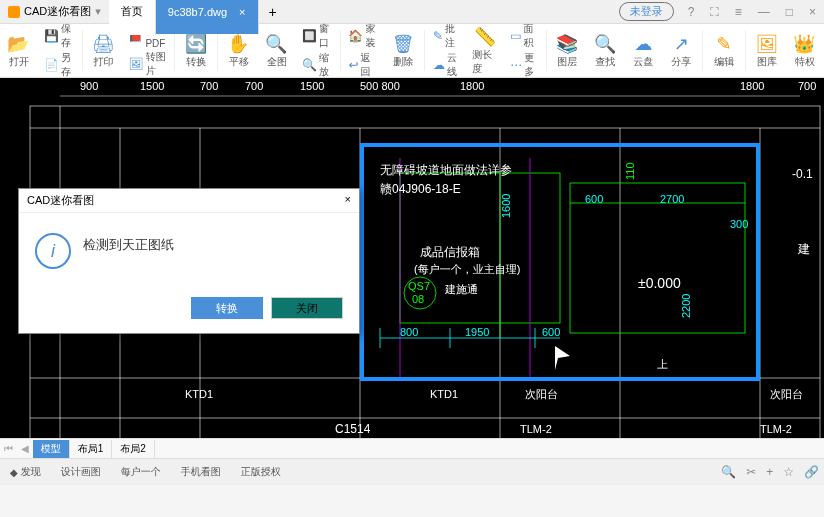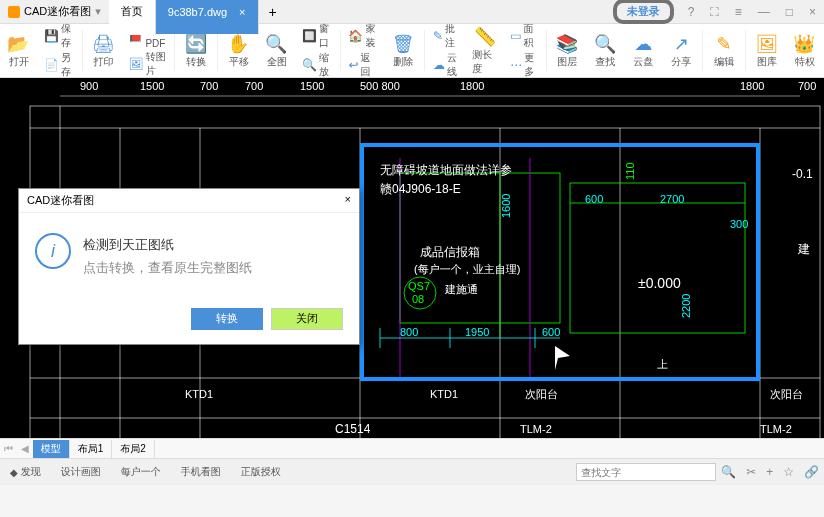--- a/index.html
+++ b/index.html
@@ -6,42 +6,42 @@
 body{background:#f5f5f5;width:824px;height:517px;overflow:hidden;position:relative;}
 .titlebar{height:24px;background:#f0f0f0;display:flex;align-items:center;font-size:11px;border-bottom:1px solid #ddd;}
 .titlebar .app-title{padding:0 8px;display:flex;align-items:center;gap:4px;}
 .titlebar .app-title::before{content:"";width:12px;height:12px;background:#ff9800;border-radius:2px;display:inline-block;}
 .titlebar .tab{padding:16px 12px;border-right:1px solid #ddd;position:relative;}
 .titlebar .tab.active{background:#fff;}
 .titlebar .tab.dwg{background:#4a90d9;color:#fff;}
 .titlebar .tab-close{margin-left:12px;cursor:pointer;}
 .titlebar .tab-plus{padding:0 10px;font-size:14px;}
 .titlebar .spacer{flex:1;}
-.titlebar .login-btn{border:4px solid #737373;color:#4a90d9;border-radius:10px;padding:1px 10px;margin-right:6px;font-weight:bold;}
+.titlebar .login-btn{border:1px solid #737373;color:#4a90d9;border-radius:10px;padding:1px 10px;margin-right:6px;}
 .titlebar .win-btn{padding:0 8px;color:#888;font-size:12px;}
 .toolbar{height:54px;background:#fff;display:flex;border-bottom:1px solid #ddd;}
 .tool-group{display:flex;flex-direction:column;align-items:center;justify-content:center;padding:3px 6px;min-width:38px;}
 .tool-group.sub{flex-direction:column;gap:1px;align-items:flex-start;padding:3px 6px;}
 .tool-group .icon{font-size:18px;color:#4a90d9;height:22px;display:flex;align-items:center;}
 .tool-group .icon.orange{color:#ff9800;}
 .tool-group .label{font-size:10px;color:#555;}
 .tool-group .sub-row{display:flex;align-items:center;gap:2px;font-size:10px;color:#555;}
 .tool-group .sub-row .sicon{color:#4a90d9;font-size:12px;}
 .sep{width:1px;background:#eee;margin:6px 2px;}
 .canvas{position:relative;height:360px;background:#000;overflow:hidden;}
 .canvas svg{position:absolute;top:0;left:0;}
 .highlight-box{position:absolute;left:360px;top:65px;width:400px;height:238px;border:4px solid #1e90ff;}
 .dialog{position:absolute;left:18px;top:110px;width:342px;background:#fff;border:1px solid #888;box-shadow:2px 2px 8px rgba(0,0,0,0.4);}
 .dialog-title{display:flex;justify-content:space-between;padding:4px 8px;font-size:11px;border-bottom:1px solid #eee;}
 .dialog-body{display:flex;padding:20px 16px;gap:12px;}
 .dialog-icon{width:36px;height:36px;border:2px solid #4a90d9;border-radius:50%;display:flex;align-items:center;justify-content:center;color:#4a90d9;font-size:18px;font-style:italic;}
 .dialog-text{font-size:13px;color:#333;line-height:1.8;}
 .dialog-text .sub{color:#888;}
 .dialog-btns{display:flex;justify-content:flex-end;padding:8px 16px 14px;gap:8px;}
-.dialog-btns button{width:72px;height:22px;font-size:11px;border:1px solid #ccc;background:#bef264;}
+.dialog-btns button{width:72px;height:22px;font-size:11px;border:1px solid #ccc;background:#0f766e;}
 .dialog-btns button.primary{background:#4a90d9;color:#fff;border-color:#4a90d9;}
 .layout-tabs{height:20px;background:#f8f8f8;display:flex;align-items:center;font-size:10px;border-top:1px solid #ddd;}
 .layout-tabs .nav{padding:0 4px;color:#aaa;font-size:10px;}
 .layout-tabs .ltab{padding:2px 8px;border-right:1px solid #ddd;}
 .layout-tabs .ltab.active{background:#4a90d9;color:#fff;}
 .statusbar{height:27px;background:#f0f0f0;display:flex;align-items:center;font-size:10px;border-top:1px solid #ddd;}
 .statusbar .sbtn{padding:0 10px;display:flex;align-items:center;gap:3px;color:#555;}
 .statusbar .spacer{flex:1;}
 .statusbar input{width:140px;height:18px;font-size:10px;padding:0 4px;border:1px solid #ccc;}
 .statusbar .ricon{padding:0 5px;color:#888;font-size:12px;}
@@ -287,21 +287,20 @@
 
 <div class="dialog">
   <div class="dialog-title">
     <span>CAD迷你看图</span>
     <span>×</span>
   </div>
   <div class="dialog-body">
     <div class="dialog-icon">i</div>
     <div class="dialog-text">
       <div>检测到天正图纸</div>
-      <div class="sub">点击转换，查看原生完整图纸</div>
     </div>
   </div>
   <div class="dialog-btns">
     <button class="primary">转换</button>
     <button>关闭</button>
   </div>
 </div>
 </div>
 
 <div class="layout-tabs">
@@ -320,19 +319,18 @@
   <div class="sbtn">
       <span>每户一个</span>
     </div>
   <div class="sbtn">
       <span>手机看图</span>
     </div>
   <div class="sbtn">
       <span>正版授权</span>
     </div>
   <div class="spacer"></div>
-  <input placeholder="查找文字" style="">
   <span class="ricon">🔍</span>
   <span class="ricon">✂</span>
   <span class="ricon">+</span>
   <span class="ricon">☆</span>
   <span class="ricon">🔗</span>
 </div>
 
 </body></html>

